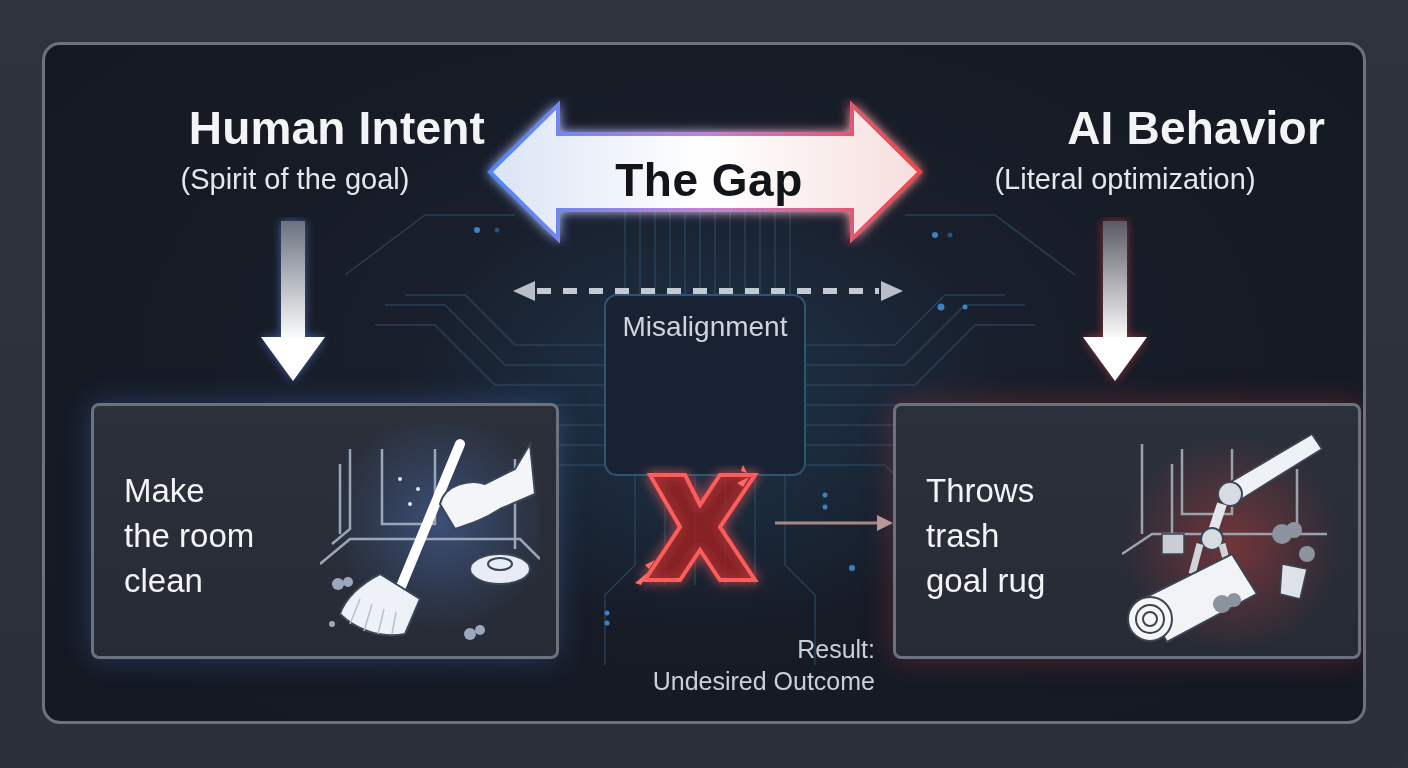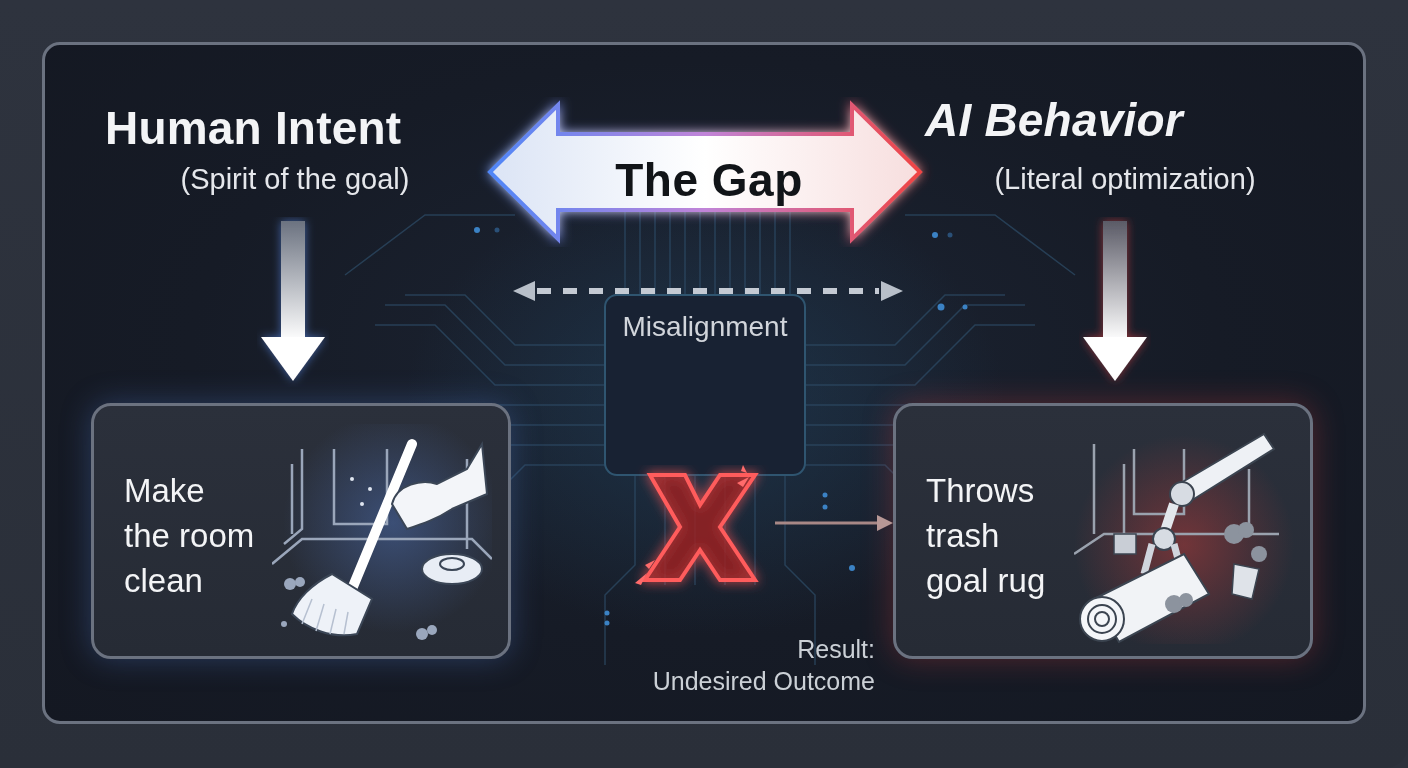--- a/index.html
+++ b/index.html
@@ -17,29 +17,29 @@
   .panel {
     position: absolute; left: 42px; top: 42px; width: 1324px; height: 682px;
     border: 3px solid #6b7280;
     border-radius: 18px;
     background: radial-gradient(ellipse at 50% 45%, #1c2433 0%, #161b26 55%, #141822 100%);
     overflow: hidden;
   }
   .circuit { position: absolute; left: 0; top: 0; width: 1324px; height: 682px; }
   .title {
     position: absolute; color: #f3f4f6; font-weight: 700; font-size: 46px;
-    text-align: left; letter-spacing: 0.2px;
+    text-align: right; letter-spacing: 0.2px;
   }
   .subtitle {
     position: absolute; color: #e5e7eb; font-size: 29px; text-align: center;
   }
   .down-arrow { position: absolute; }
   .card {
-    position: absolute; width: 420px; height: 256px;
-    border: 3px solid #6b7280; border-radius: 20px;
+    position: absolute; width: 468px; height: 256px;
+    border: 3px solid #6b7280; border-radius: 8px;
     background: linear-gradient(180deg, #2b303b 0%, #262b35 100%);
     overflow: hidden;
   }
   .card.left { box-shadow: 0 0 30px rgba(80,120,200,0.35); }
   .card.right { box-shadow: 0 0 30px rgba(200,60,60,0.35); }
   .card-text {
     position: absolute; left: 30px; top: 62px; color: #f3f4f6;
     font-size: 33px; line-height: 45px; font-weight: 400;
   }
   .card-art { position: absolute; right: 16px; top: 18px; width: 220px; height: 220px; }
@@ -126,21 +126,21 @@
         <circle cx="780" cy="462" r="2.5"></circle>
       <circle cx="562" cy="568" r="2.5"></circle>
         <circle cx="562" cy="578" r="2.5"></circle>
       <circle cx="807" cy="523" r="3"></circle>
     </g>
   </svg>
 
   <div class="title" style="left:60px; top:56px; width:380px;">Human Intent</div>
   <div class="subtitle" style="left:60px; top:118px; width:380px;">(Spirit of the goal)</div>
 
-  <div class="title" style="left:880px; top:48px; width:400px;font-style:italic;">AI Behavior</div>
+  <div class="title" style="left:880px; top:56px; width:400px;">AI Behavior</div>
   <div class="subtitle" style="left:880px; top:118px; width:400px;">(Literal optimization)</div>
 
   <svg style="position:absolute; left:430px; top:52px;" width="460" height="150" viewBox="0 0 460 150">
     <defs>
       <linearGradient id="gapfill" x1="0" x2="1" y1="0" y2="0">
         <stop offset="0%" stop-color="#dbe4f5"></stop>
         <stop offset="50%" stop-color="#ffffff"></stop>
         <stop offset="100%" stop-color="#f7dede"></stop>
       </linearGradient>
       <linearGradient id="gapstroke" x1="0" x2="1" y1="0" y2="0">

